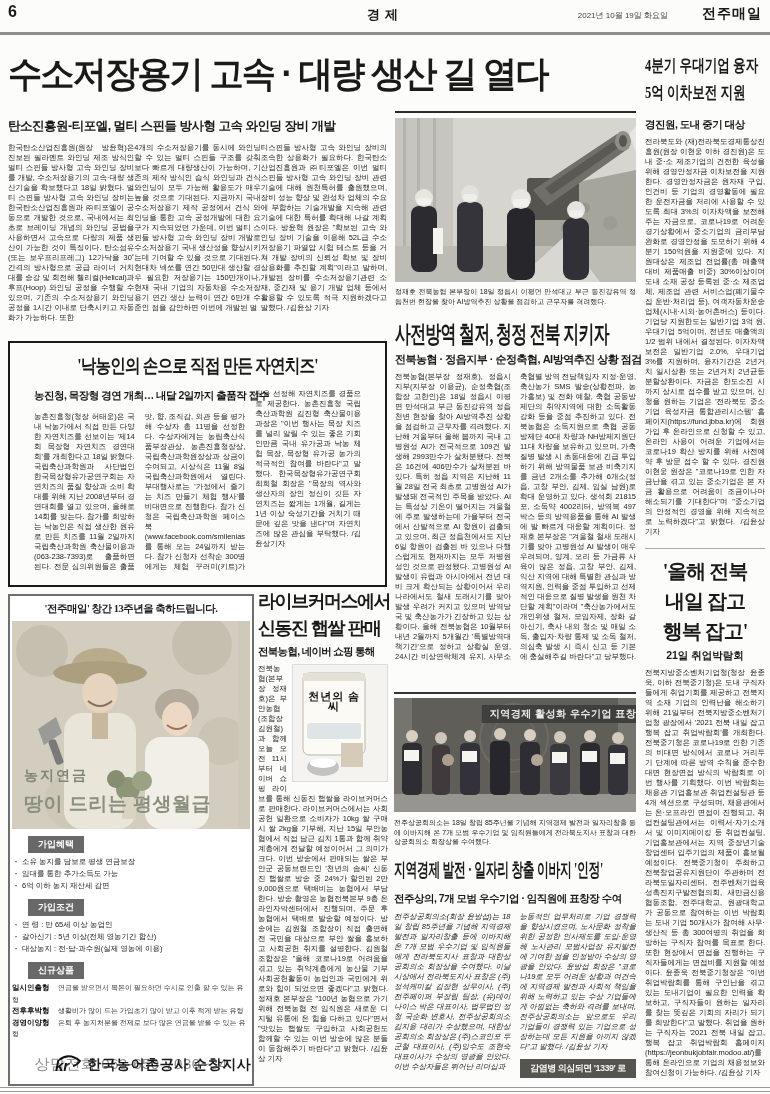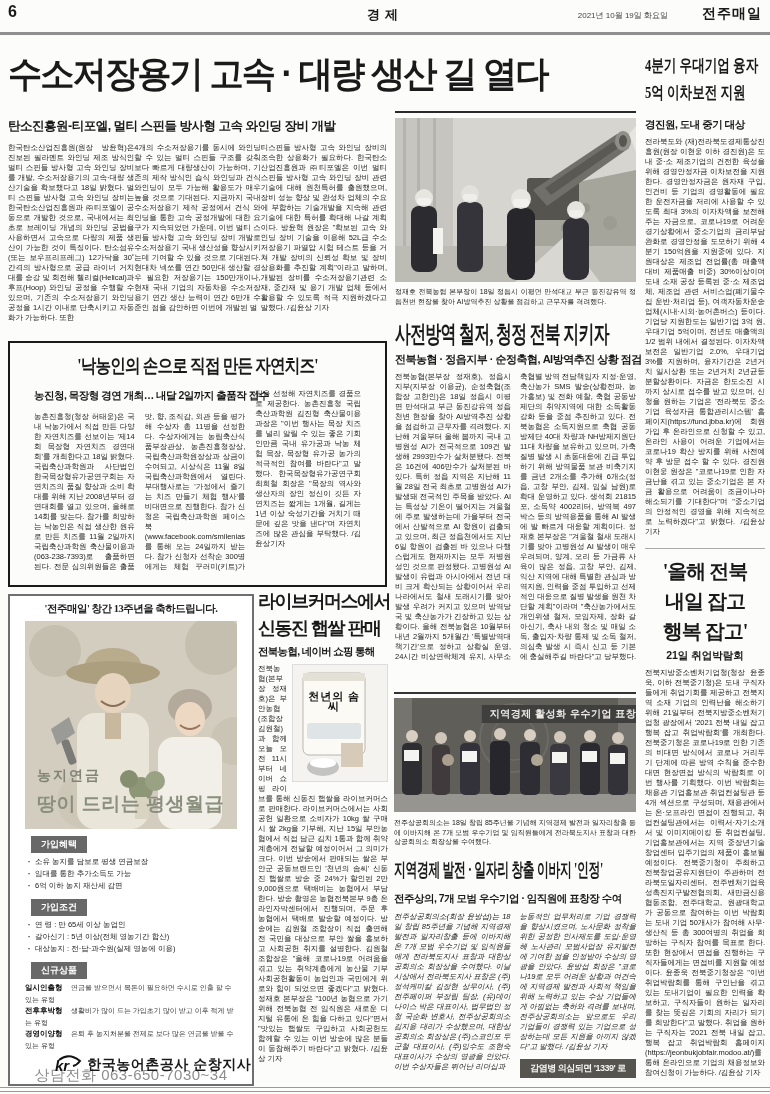--- a/index.html
+++ b/index.html
@@ -37,26 +37,26 @@
   .job-body{position:absolute;left:645px;top:668px;width:120px;height:408px;font-size:7.5px;line-height:10px;text-align:justify;overflow:hidden;}
   
   .cheese{position:absolute;left:8px;top:341px;width:379px;height:246px;border:2px solid #1a1a1a;box-sizing:border-box;padding:8px 24px;background:#fcfcfa;}
   .cheese-h{text-align:center;font-family:"Liberation Serif",serif;font-size:19px;font-weight:bold;letter-spacing:-1px;white-space:nowrap;transform:scale(0.82,1);margin-top:2px;}
   .cheese-grid{display:flex;gap:10px;margin-top:10px;height:182px;overflow:hidden;}
   .cheese-left{flex:2;display:flex;flex-direction:column;min-width:0;}
   .cheese-sub{font-size:10.5px;font-weight:bold;text-align:center;letter-spacing:-0.5px;margin:0 0 9px 0;white-space:nowrap;}
   .cheese-2col{display:flex;gap:10px;flex:1;overflow:hidden;}
   .cheese-col3{flex:1;font-size:7.5px;line-height:10px;text-align:justify;overflow:hidden;}
   
-  .ad{position:absolute;left:8px;top:594px;width:246px;height:492px;border:2px solid #6e6e6e;box-sizing:border-box;background:#fff;padding:6px 15px;}
+  .ad{position:absolute;left:8px;top:594px;width:246px;height:492px;border:2px solid #6e6e6e;box-sizing:border-box;background:#fff;padding:6px 2px;}
   .ad-head{text-align:center;font-family:"Liberation Serif",serif;font-size:10.5px;font-weight:bold;color:#222;letter-spacing:-0.5px;white-space:nowrap;}
   .ad-photo{position:relative;margin-top:5px;height:208px;overflow:hidden;background:#cfc9bb;}
   .ad-t1{position:absolute;left:12px;bottom:44px;font-size:14px;font-weight:900;color:#808574;letter-spacing:2px;}
   .ad-t2{position:absolute;left:12px;bottom:12px;font-size:19px;font-weight:900;color:#8b8f7e;letter-spacing:0.5px;}
-  .ad-label{display:inline-block;background:#686868;color:#fff;font-size:9px;font-weight:bold;padding:2px 10px;margin:7px 0 3px 6px;}
+  .ad-label{display:inline-block;background:#686868;color:#fff;font-size:9px;font-weight:bold;padding:2px 10px;margin:7px 0 3px 16px;}
   .ad-li{font-size:7.5px;line-height:12px;color:#222;padding-left:10px;position:relative;}
   .ad-li:before{content:"\00B7";position:absolute;left:3px;font-weight:bold;}
   .ad-prod{font-size:7px;line-height:11.5px;color:#333;}
   .ad-prod b{display:inline-block;width:46px;font-size:7.5px;color:#111;}
   .ad-phone{text-align:center;font-size:15px;color:#8e8e8e;margin-top:15px;letter-spacing:0.5px;}
   .ad-logo-row{position:absolute;bottom:9px;left:0;right:0;text-align:center;margin-left:42px;}
   .ad-logo-row svg{vertical-align:middle;}
   .ad-company{font-size:14px;font-weight:900;letter-spacing:0.5px;vertical-align:middle;}
   
   .rice-h{position:absolute;left:258px;top:588px;width:132px;font-size:18px;font-weight:800;line-height:27px;letter-spacing:-1.5px;white-space:pre-line;}

